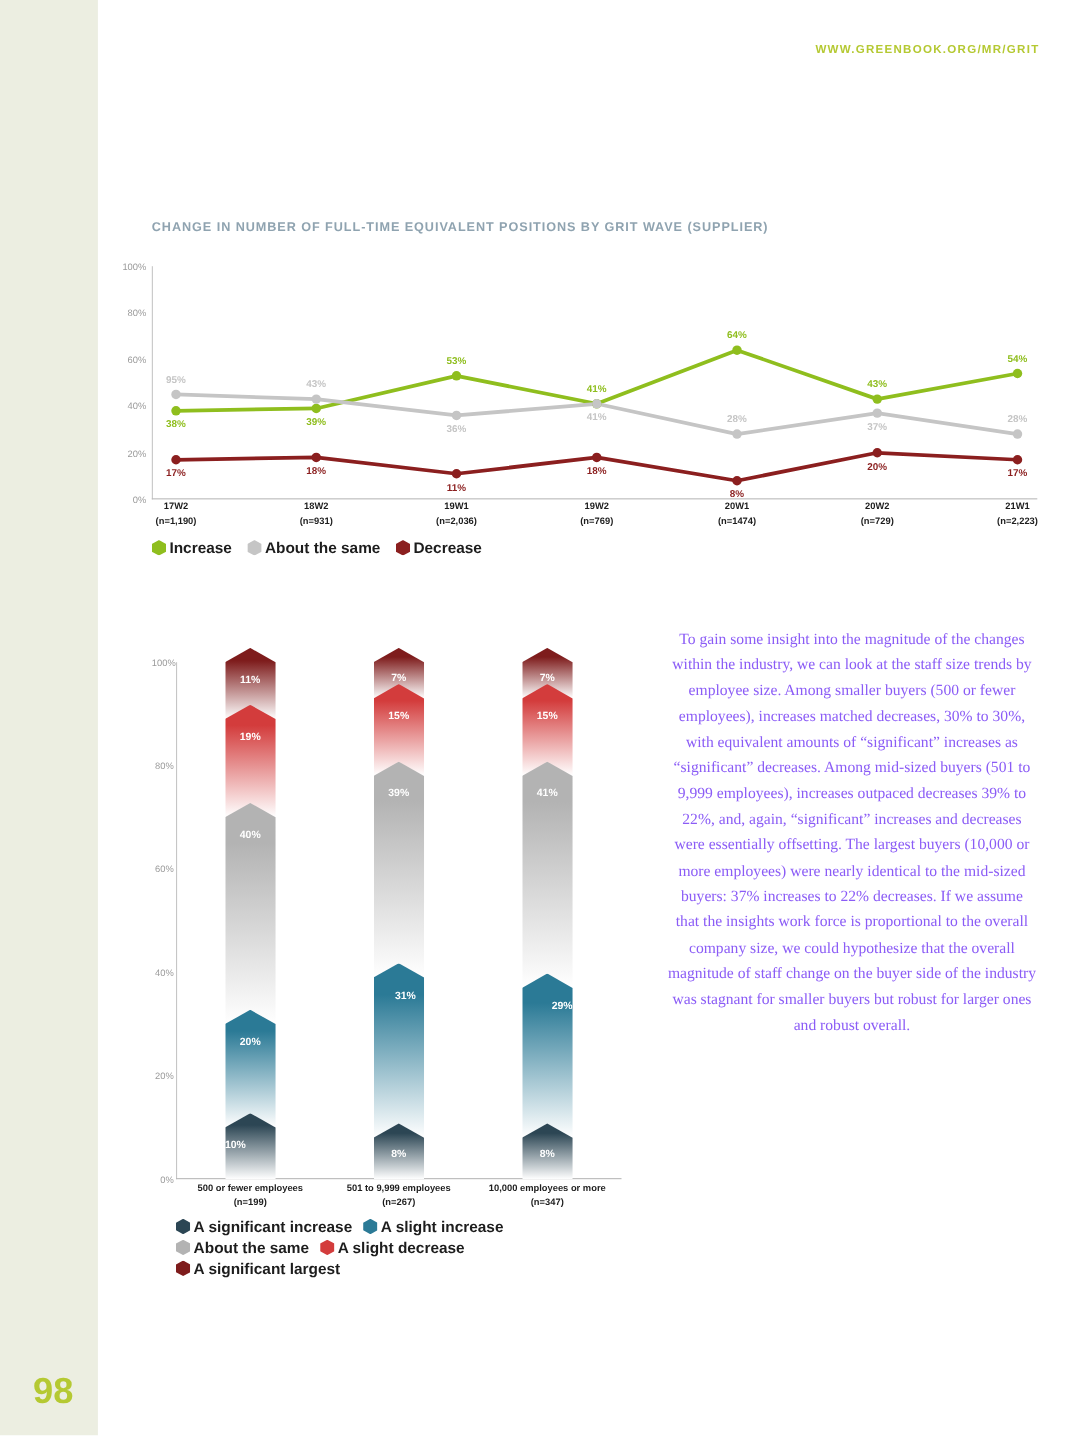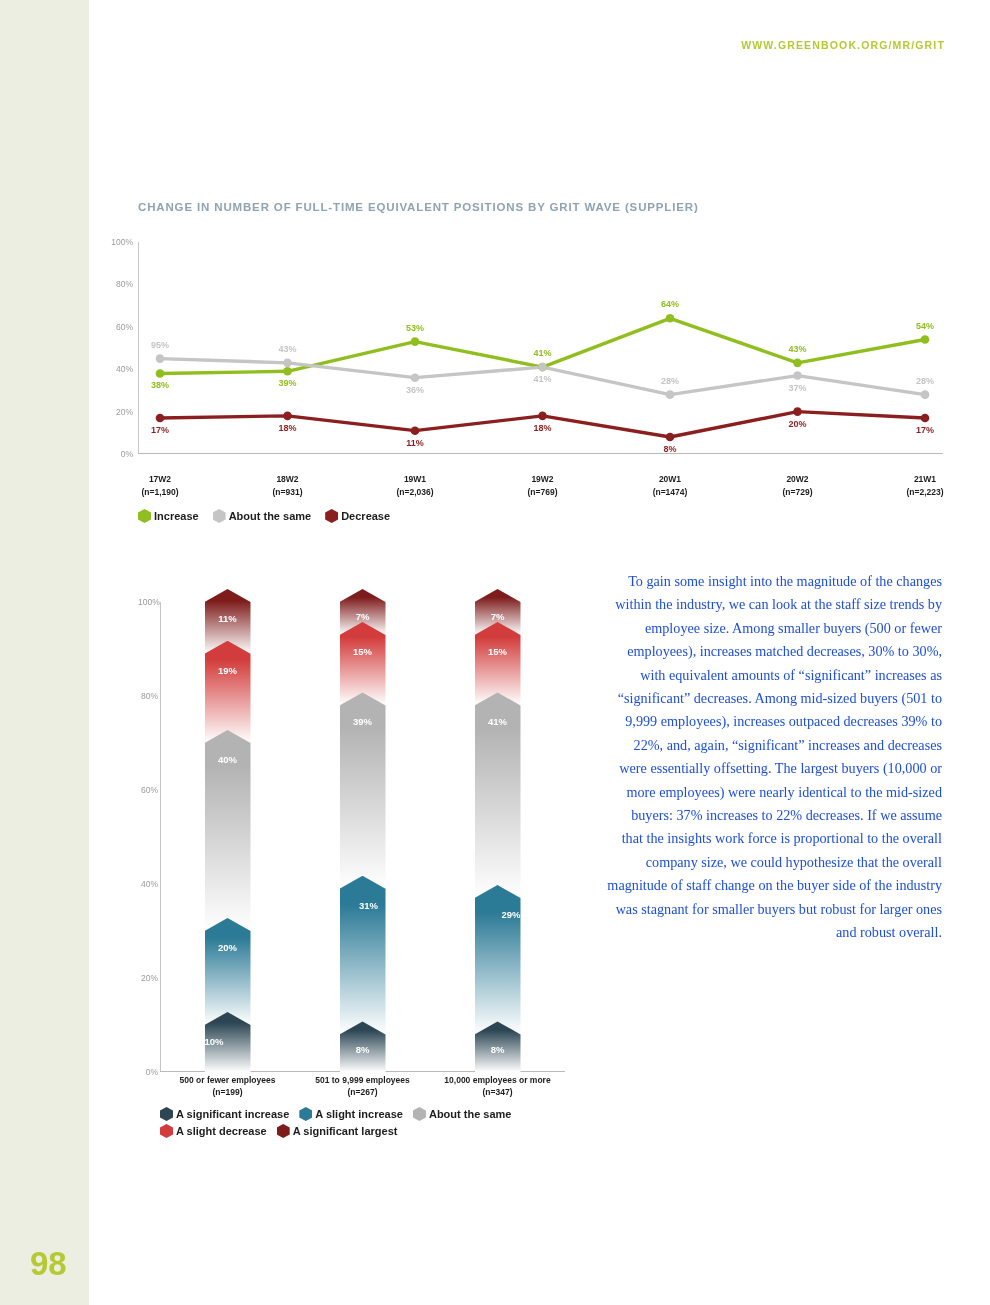--- a/index.html
+++ b/index.html
@@ -58,21 +58,21 @@
   }
   #c1-yaxis {
     position: absolute; left: 0; top: 0;
     width: 1px; height: 100%; background: #c6c6c6;
   }
   #c1-xaxis {
     position: absolute; left: 0; bottom: 0;
     width: 100%; height: 1px; background: #b9b9b9;
   }
   #c1-xlabels {
-    position: relative; width: 805px; height: 34px; margin-top: 19px;
+    position: relative; width: 805px; height: 34px; margin-top: 0;
   }
   .c1-xlabel {
     position: absolute;
     transform: translateX(-50%);
     text-align: center;
     font-size: 8.5px;
     font-weight: bold;
     color: #1d1d1d;
     line-height: 12.5px;
     white-space: nowrap;
@@ -82,21 +82,21 @@
   
   .legend-row { display: flex; align-items: center; flex-wrap: wrap; }
   .legend-item { display: flex; align-items: center; margin-right: 14px; }
   .hexmark {
     width: 13px; height: 14px;
     clip-path: polygon(50% 0%, 100% 25%, 100% 75%, 50% 100%, 0% 75%, 0% 25%);
     margin-right: 3px;
     flex: 0 0 auto;
   }
   .legend-label {
-    font-size: 11px; font-weight: bold; color: #1d1d1d; white-space: nowrap;
+    font-size: 14px; font-weight: bold; color: #1d1d1d; white-space: nowrap;
   }
   #c1-legend { margin-top: 2px; }
 
   
   #chart2 { left: 138px; top: 570px; width: 440px; }
   #c2-plot {
     position: relative; margin-top: 32px;
     width: 427px; height: 470px;
   }
   #c2-yaxis {
@@ -133,22 +133,22 @@
   }
   #c2-legend { margin-top: 6px; margin-left: 22px; width: 420px; }
   #c2-legend .legend-item { margin-right: 10px; margin-bottom: 3px; }
 
   
   #bodycopy {
     position: absolute; left: 607px; top: 570px; width: 335px;
     font-family: "Liberation Serif", serif;
     font-size: 14.2px;
     line-height: 23.4px;
-    color: #1d4ed8;
-    text-align: right;
+    color: #8b5cf6;
+    text-align: center;
   }
 </style>
 </head>
 <body>
 
 <div id="left-strip"></div>
 <div id="page-number">98</div>
 <div id="header-url">WWW.GREENBOOK.ORG/MR/GRIT</div>
 
 <div class="panel" id="chart1">

